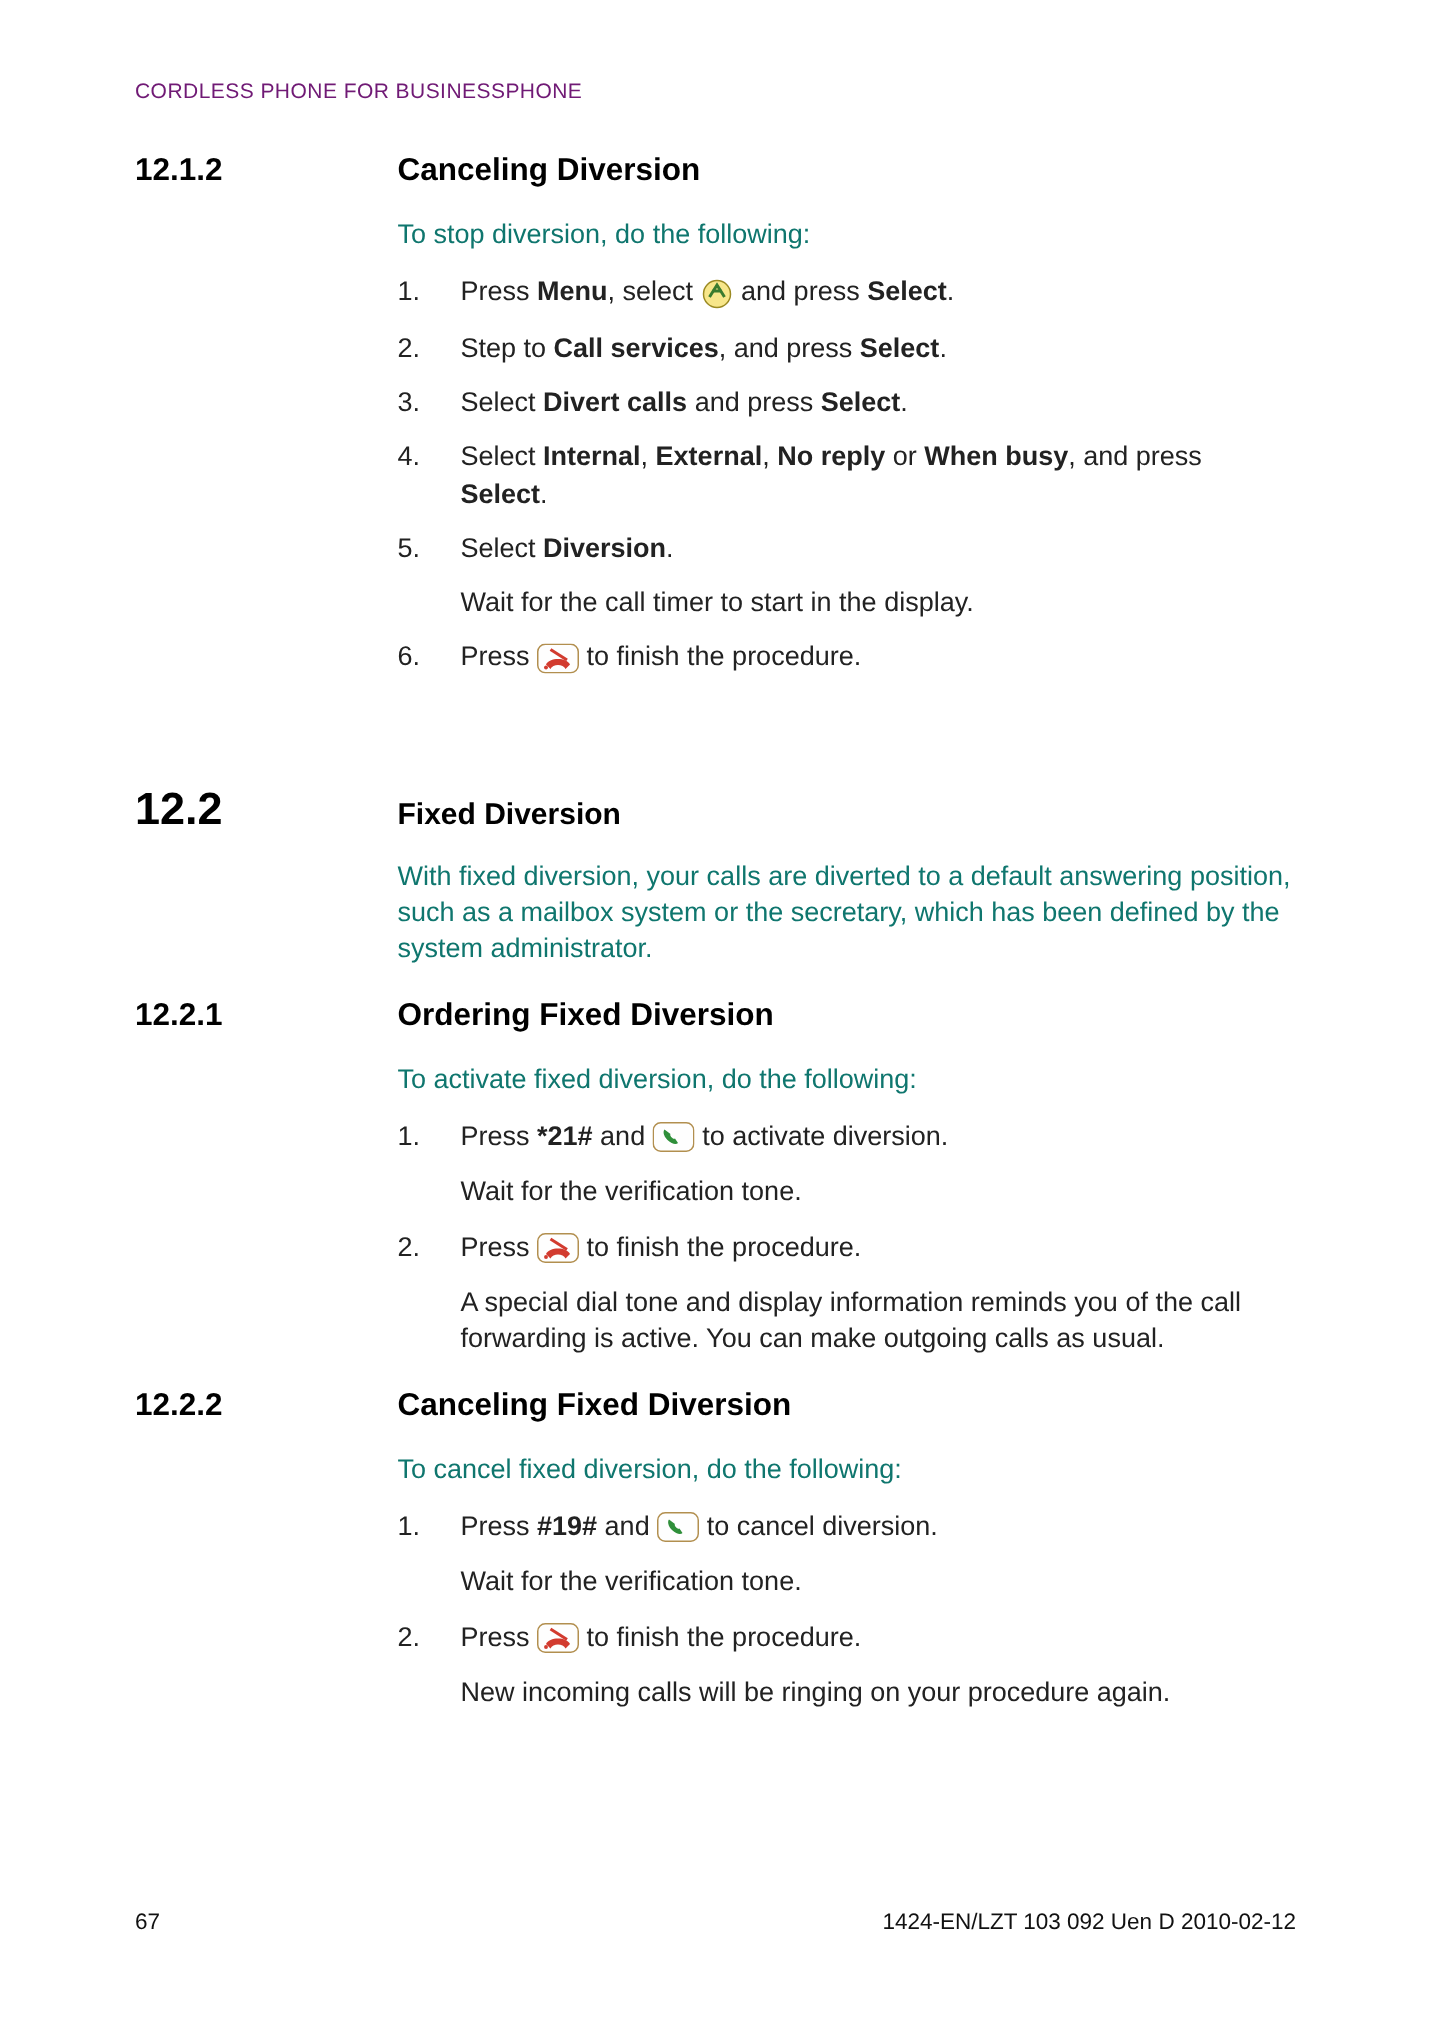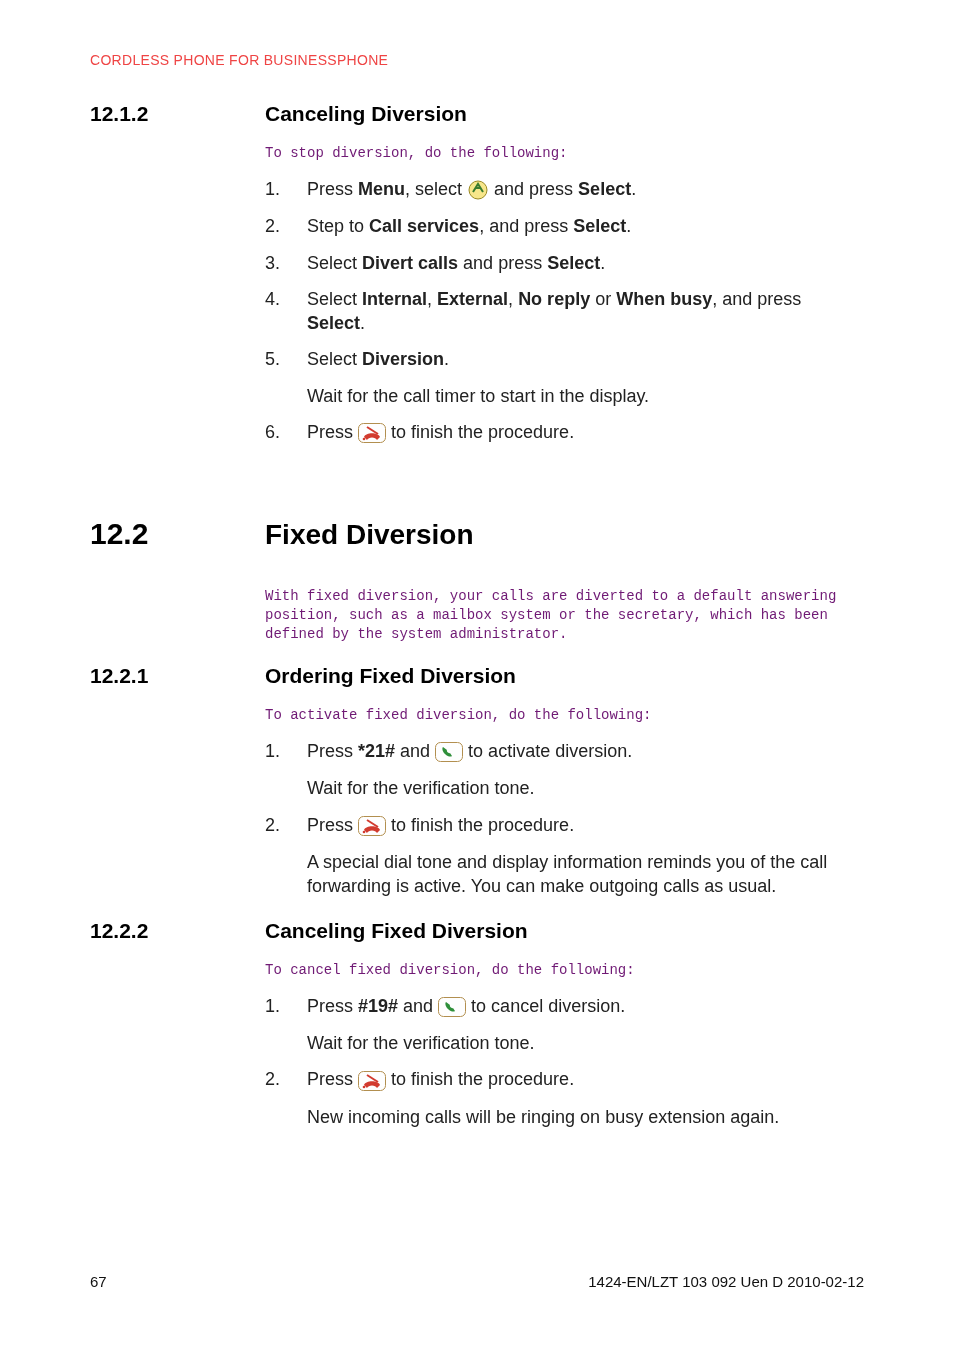--- a/index.html
+++ b/index.html
@@ -11,21 +11,21 @@
   }
   .page {
     width: 954px;
     height: 1350px;
     position: relative;
     box-sizing: border-box;
     padding: 52px 90px 0 90px;
   }
   .running-header {
     font-size: 14px;
-    color: #ef4444;
+    color: #701a75;
     letter-spacing: 0.3px;
     font-variant: small-caps;
     margin-bottom: 34px;
   }
   .section-row {
     display: flex;
     align-items: baseline;
     margin-top: 8px;
     margin-bottom: 18px;
   }
@@ -35,40 +35,39 @@
     font-size: 21px;
   }
   .section-row .title {
     font-weight: bold;
     font-size: 21px;
   }
   .h2-row {
     display: flex;
     align-items: baseline;
     margin-top: 72px;
-    margin-bottom: 36px;
+    margin-bottom: 15px;
   }
   .h2-row .num {
     width: 175px;
     font-weight: bold;
     font-size: 30px;
   }
   .h2-row .title {
     font-weight: bold;
-    font-size: 28px;
+    font-size: 20px;
   }
   .body-block {
     margin-left: 175px;
   }
   .body-text {
-    font-size: 14px;
+    font-size: 18px;
     line-height: 1.35;
     margin: 0 0 14px 0;
-    color: #701a75;
-    font-family: Liberation Mono, monospace;
+    color: #0f766e;
   }
   ol.steps {
     list-style: none;
     margin: 0;
     padding: 0;
   }
   ol.steps > li {
     display: flex;
     font-size: 18px;
     line-height: 1.35;
@@ -248,21 +247,21 @@
               </svg></span><span> to cancel diversion.</span>
           <div class="sub-text">Wait for the verification tone.</div>
         </span>
       </li>
       <li>
         <span class="step-num">2.</span>
         <span class="step-body">
           <span>Press </span><span class="icon"><svg width="28" height="20">
                 <use href="#icon-hangup"></use>
               </svg></span><span> to finish the procedure.</span>
-          <div class="sub-text">New incoming calls will be ringing on busy extension again.</div>
+          <div class="sub-text">New incoming calls will be ringing on your procedure again.</div>
         </span>
       </li>
     </ol>
   </div>
 
   <div class="footer">
     <span>67</span>
     <span>1424-EN/LZT 103 092 Uen D 2010-02-12</span>
   </div>
 

